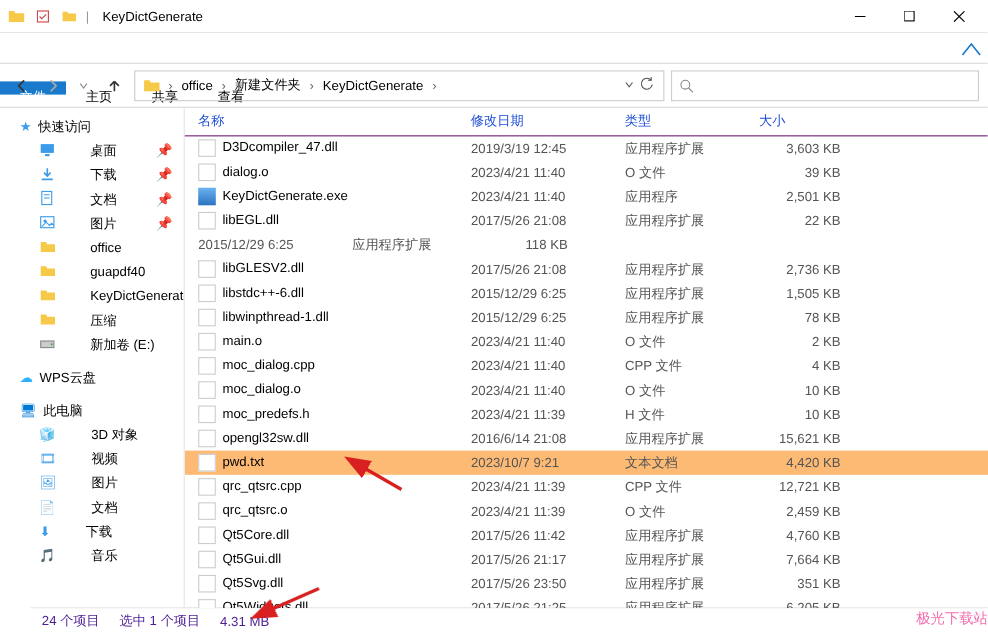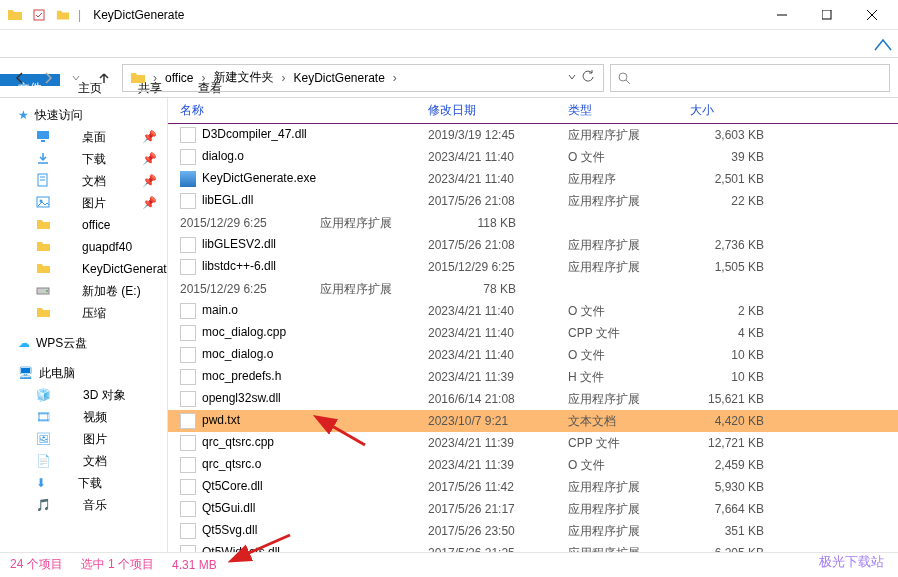--- a/index.html
+++ b/index.html
@@ -49,21 +49,21 @@
 .file-row { height: 22px; display: flex; align-items: center; padding-left: 12px; }
 .file-row.selected { background: #fdba74; }
 .file-row .f-name { width: 248px; display: flex; align-items: flex-start; gap: 6px; }
 .file-row .f-date { width: 140px; color: #555; }
 .file-row .f-type { width: 122px; color: #555; }
 .file-row .f-size { width: 90px; text-align: right; color: #555; padding-right: 16px; }
 .f-ico { width: 16px; height: 16px; display: inline-flex; align-items: center; justify-content: center; border: 1px solid #ccc; font-size: 9px; color: #666; background: #fff; }
 .f-ico.exe { background: linear-gradient(#6cb3f0, #2a73c2); border: none; }
 .f-ico.dll { color: #888; }
 
-.status-bar { height: 24px; border-top: 1px solid #e5e5e5; display: flex; align-items: center; padding: 0 10px; gap: 18px; color: #ec4899; }
+.status-bar { height: 24px; border-top: 1px solid #e5e5e5; display: flex; align-items: center; padding: 0 10px; gap: 18px; color: #4c1d95; margin-left: 28px; }
 
 .arrow-ann { position: absolute; pointer-events: none; }
 
 ::-webkit-scrollbar { width: 16px; }
 ::-webkit-scrollbar-track { background: #f0f0f0; }
 ::-webkit-scrollbar-thumb { background: #c2c2c2; }
 </style>
 </head>
 <body>
 
@@ -227,30 +227,30 @@
           <span>guapdf40</span>
         </div>
         <div class="nav-item sub">
           <span><svg width="14" height="14">
               <path fill="#f7c948" d="M1 3h5l1 2h7v7H1z"></path>
             </svg></span>
           <span>KeyDictGenerate</span>
         </div>
         <div class="nav-item sub">
           <span><svg width="14" height="14">
+              <path fill="#f7c948" d="M1 3h5l1 2h7v7H1z"></path>
+            </svg></span>
+          <span>压缩</span>
+        </div>
+        <div class="nav-item sub">
+          <span><svg width="14" height="14">
               <rect x="1" y="5" width="12" height="6" fill="#ccc" stroke="#888"></rect>
               <circle cx="11" cy="8" r="1" fill="#5a5"></circle>
             </svg></span>
           <span>新加卷 (E:)</span>
-        </div>
-        <div class="nav-item sub">
-          <span><svg width="14" height="14">
-              <path fill="#f7c948" d="M1 3h5l1 2h7v7H1z"></path>
-            </svg></span>
-          <span>压缩</span>
         </div>
       </div>
     <div class="nav-group-gap"></div>
     <div class="nav-item">
       <span class="wps">☁</span>
       <span>WPS云盘</span>
     </div>
     <div class="nav-group-gap"></div>
     <div class="nav-item">
       <span class="pc">🖥</span>
@@ -345,20 +345,24 @@
         <div class="file-row">
     <div class="f-name">
             <span class="f-ico dll"></span>
             <span>libstdc++-6.dll</span>
           </div>
     <div class="f-date">2015/12/29 6:25</div>
     <div class="f-type">应用程序扩展</div>
     <div class="f-size">1,505 KB</div>
         </div>
         <div class="file-row">
+    <div class="f-name">
+            <span class="f-ico dll"></span>
+            <span>libwinpthread-1.dll</span>
+          </div>
     <div class="f-date">2015/12/29 6:25</div>
     <div class="f-type">应用程序扩展</div>
     <div class="f-size">78 KB</div>
         </div>
         <div class="file-row">
     <div class="f-name">
             <span class="f-ico o"></span>
             <span>main.o</span>
           </div>
     <div class="f-date">2023/4/21 11:40</div>
@@ -428,21 +432,21 @@
     <div class="f-type">O 文件</div>
     <div class="f-size">2,459 KB</div>
         </div>
         <div class="file-row">
     <div class="f-name">
             <span class="f-ico dll"></span>
             <span>Qt5Core.dll</span>
           </div>
     <div class="f-date">2017/5/26 11:42</div>
     <div class="f-type">应用程序扩展</div>
-    <div class="f-size">5,930 KB</div>
+    <div class="f-size">4,760 KB</div>
         </div>
         <div class="file-row">
     <div class="f-name">
             <span class="f-ico dll"></span>
             <span>Qt5Gui.dll</span>
           </div>
     <div class="f-date">2017/5/26 21:17</div>
     <div class="f-type">应用程序扩展</div>
     <div class="f-size">7,664 KB</div>
         </div>
@@ -484,13 +488,13 @@
 </svg>
 <svg class="arrow-ann" style="left:225px; top:530px;" width="70" height="40">
   <defs>
       <marker id="ah2" markerWidth="8" markerHeight="8" refX="6" refY="3" orient="auto">
         <path d="M0 0 L8 3 L0 6 z" fill="#d92020"></path>
       </marker>
     </defs>
   <line x1="65" y1="5" x2="8" y2="30" stroke="#d92020" stroke-width="3" marker-end="url(#ah2)"></line>
 </svg>
 
-<div style="position:absolute; right:14px; bottom:6px; color:#8b5cf6; font-size:13px; opacity:0.8;">极光下载站</div>
+<div style="position:absolute; right:0; bottom:6px; color:#ec4899; font-size:13px; opacity:0.8;">极光下载站</div>
 
 </body></html>

